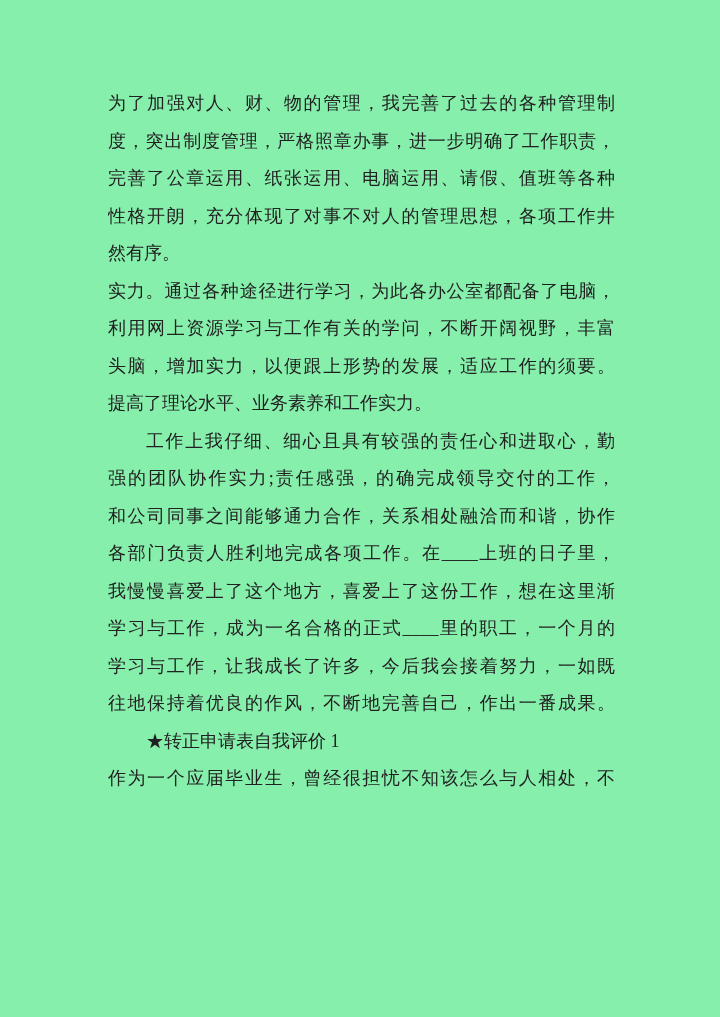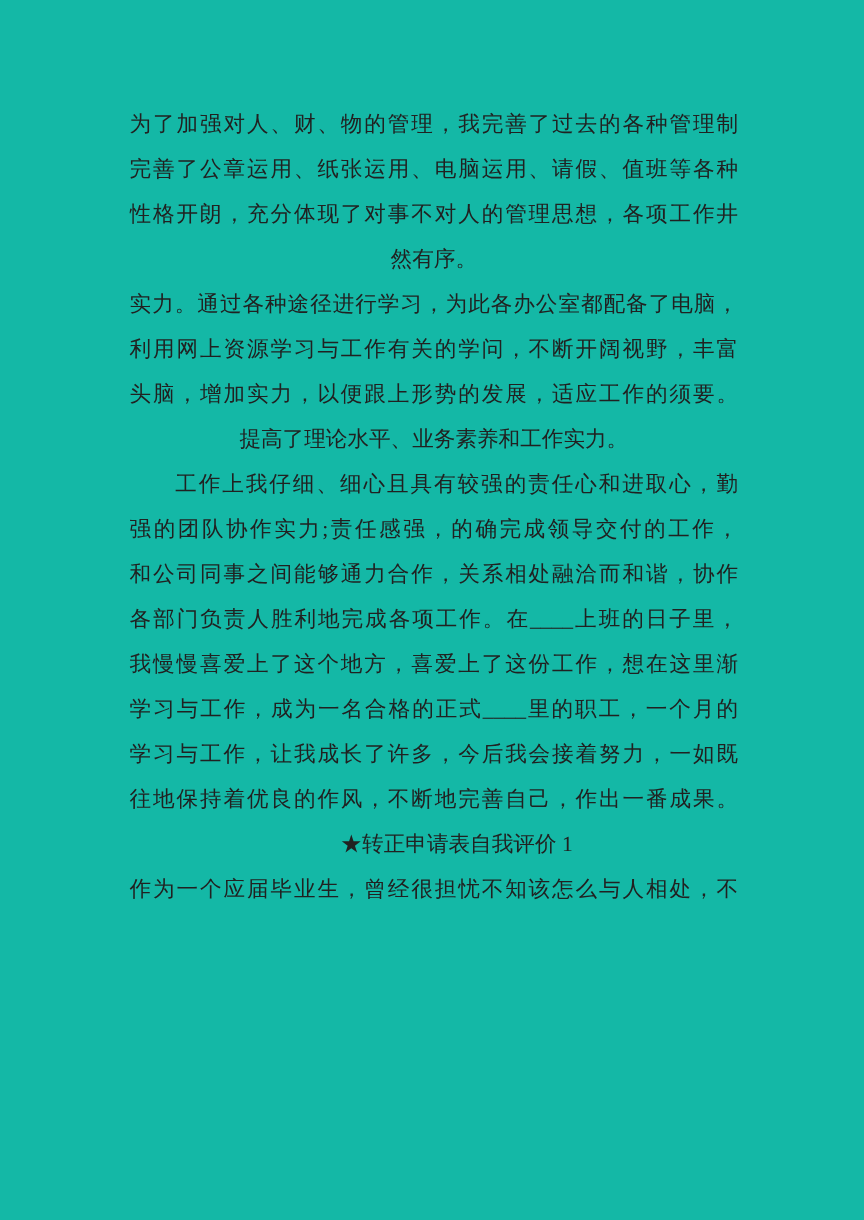--- a/index.html
+++ b/index.html
@@ -4,56 +4,57 @@
 <style>
   html, body {
     margin: 0;
     padding: 0;
     background: #ffffff;
   }
   .page {
     position: relative;
     width: 720px;
     height: 1017px;
-    background: #14b8a6;
+    background: #86efac;
     overflow: hidden;
   }
   .textblock {
     position: absolute;
     left: 108px;
     top: 85px;
     width: 507px;
     color: #212121;
     font-family: "Liberation Serif", "DejaVu Serif", serif;
     font-size: 18px;
   }
   .ln {
     height: 37.5px;
     line-height: 37.5px;
     overflow: hidden;
-    text-align: center;
+    text-align: left;
     white-space: pre-wrap;
   }
   
   .jf {
     text-align: justify;
     text-align-last: justify;
     text-justify: inter-character;
   }
   
   .ind {
     text-indent: 38px;
   }
 </style>
 </head>
 <body>
 
 <div class="page">
   <div class="textblock">
     <div class="ln jf">为了加强对人、财、物的管理，我完善了过去的各种管理制</div>
+    <div class="ln jf">度，突出制度管理，严格照章办事，进一步明确了工作职责，</div>
     <div class="ln jf">完善了公章运用、纸张运用、电脑运用、请假、值班等各种</div>
     <div class="ln jf">性格开朗，充分体现了对事不对人的管理思想，各项工作井</div>
     <div class="ln">然有序。</div>
     <div class="ln jf">实力。通过各种途径进行学习，为此各办公室都配备了电脑，</div>
     <div class="ln jf">利用网上资源学习与工作有关的学问，不断开阔视野，丰富</div>
     <div class="ln jf">头脑，增加实力，以便跟上形势的发展，适应工作的须要。</div>
     <div class="ln">提高了理论水平、业务素养和工作实力。</div>
     <div class="ln jf ind">工作上我仔细、细心且具有较强的责任心和进取心，勤</div>
     <div class="ln jf">强的团队协作实力;责任感强，的确完成领导交付的工作，</div>
     <div class="ln jf">和公司同事之间能够通力合作，关系相处融洽而和谐，协作</div>

